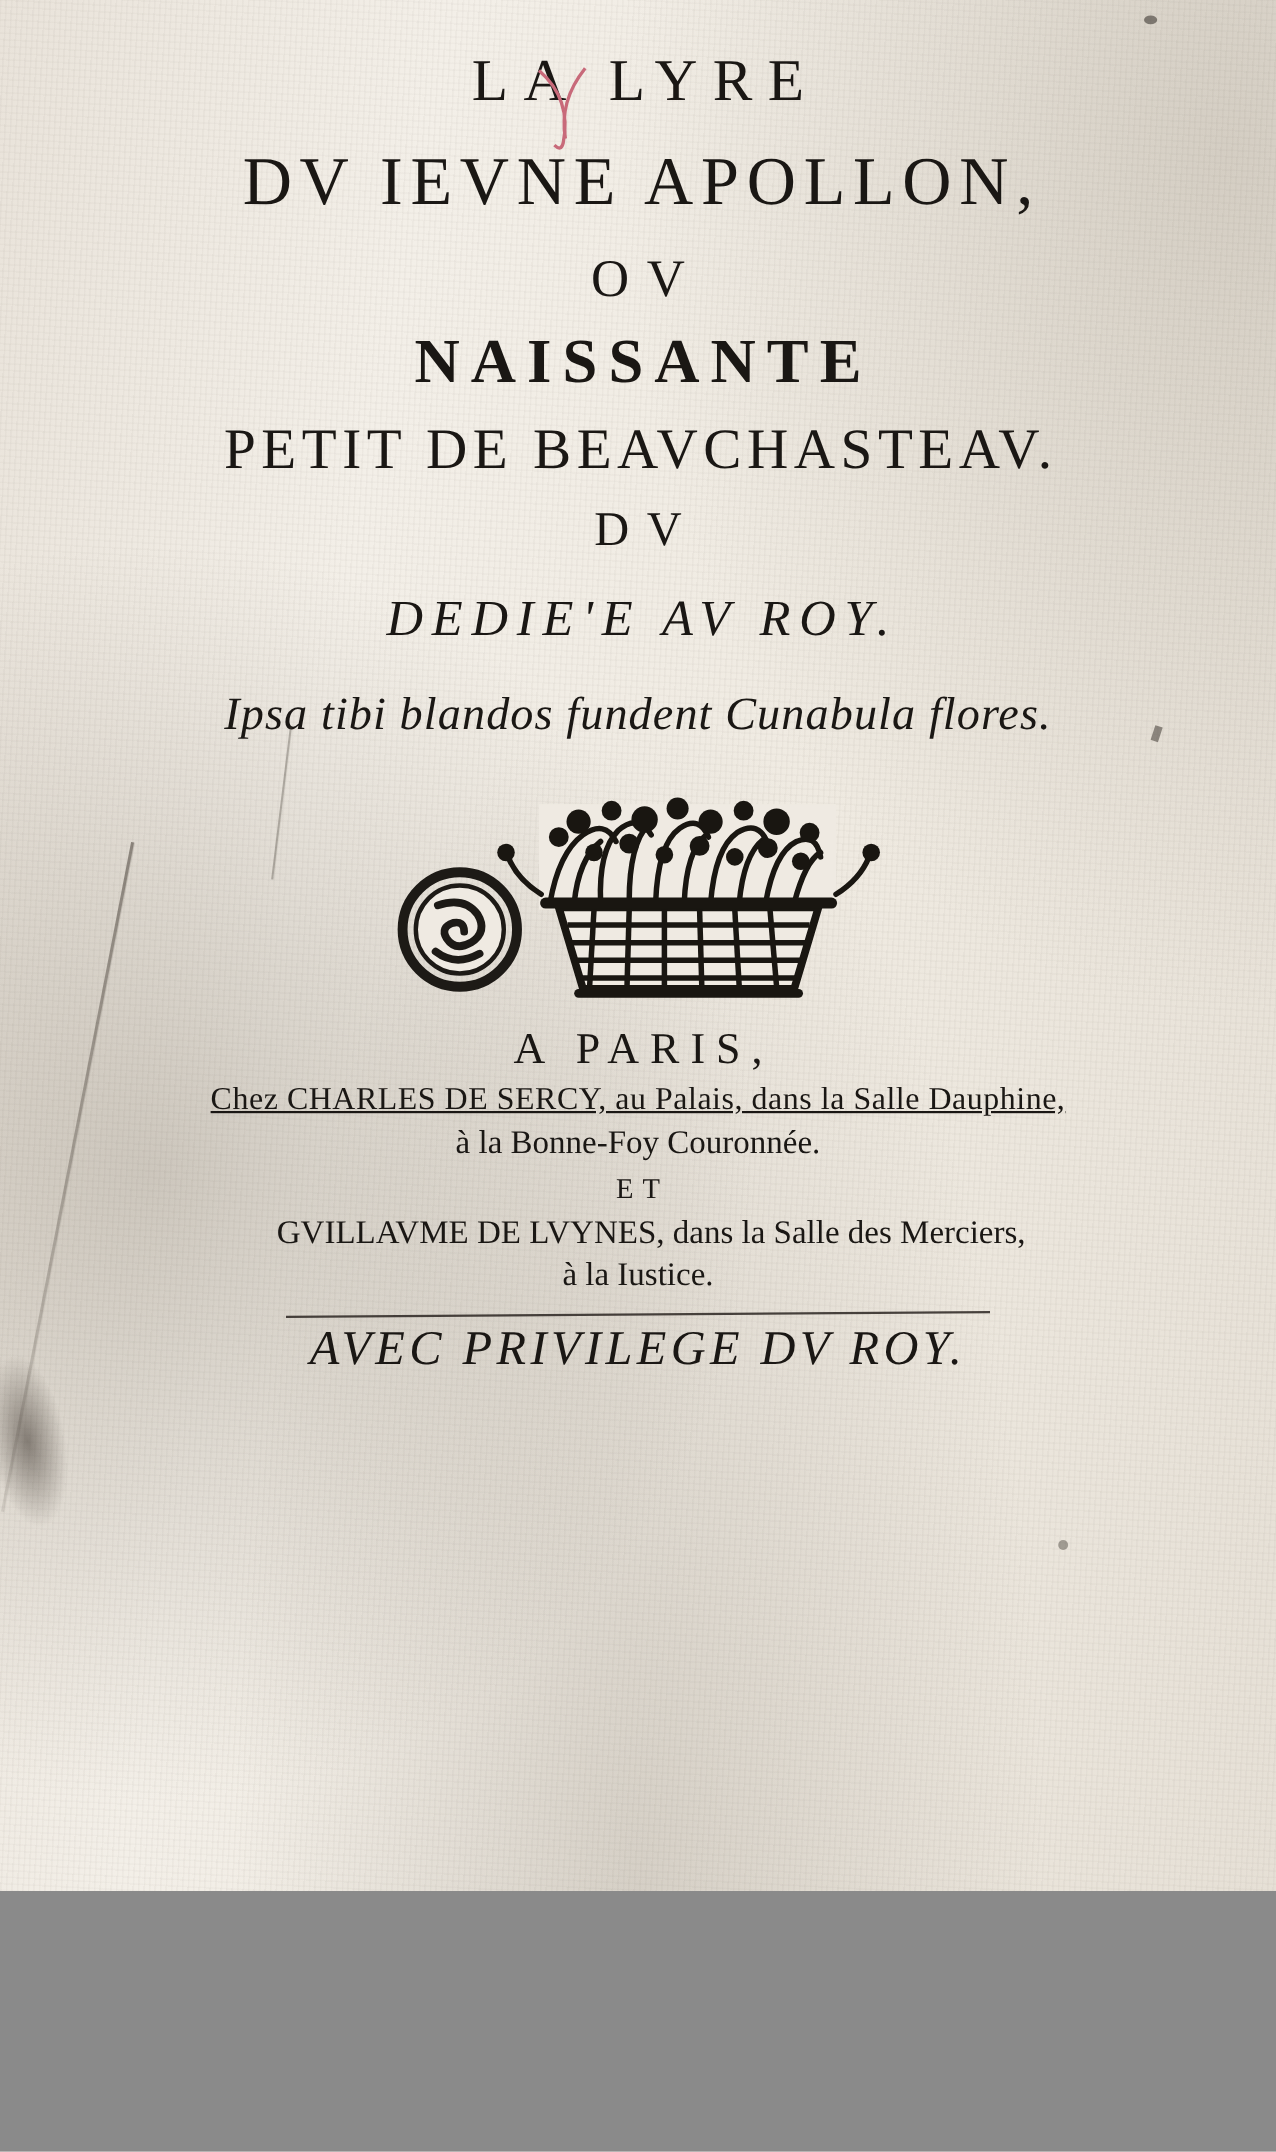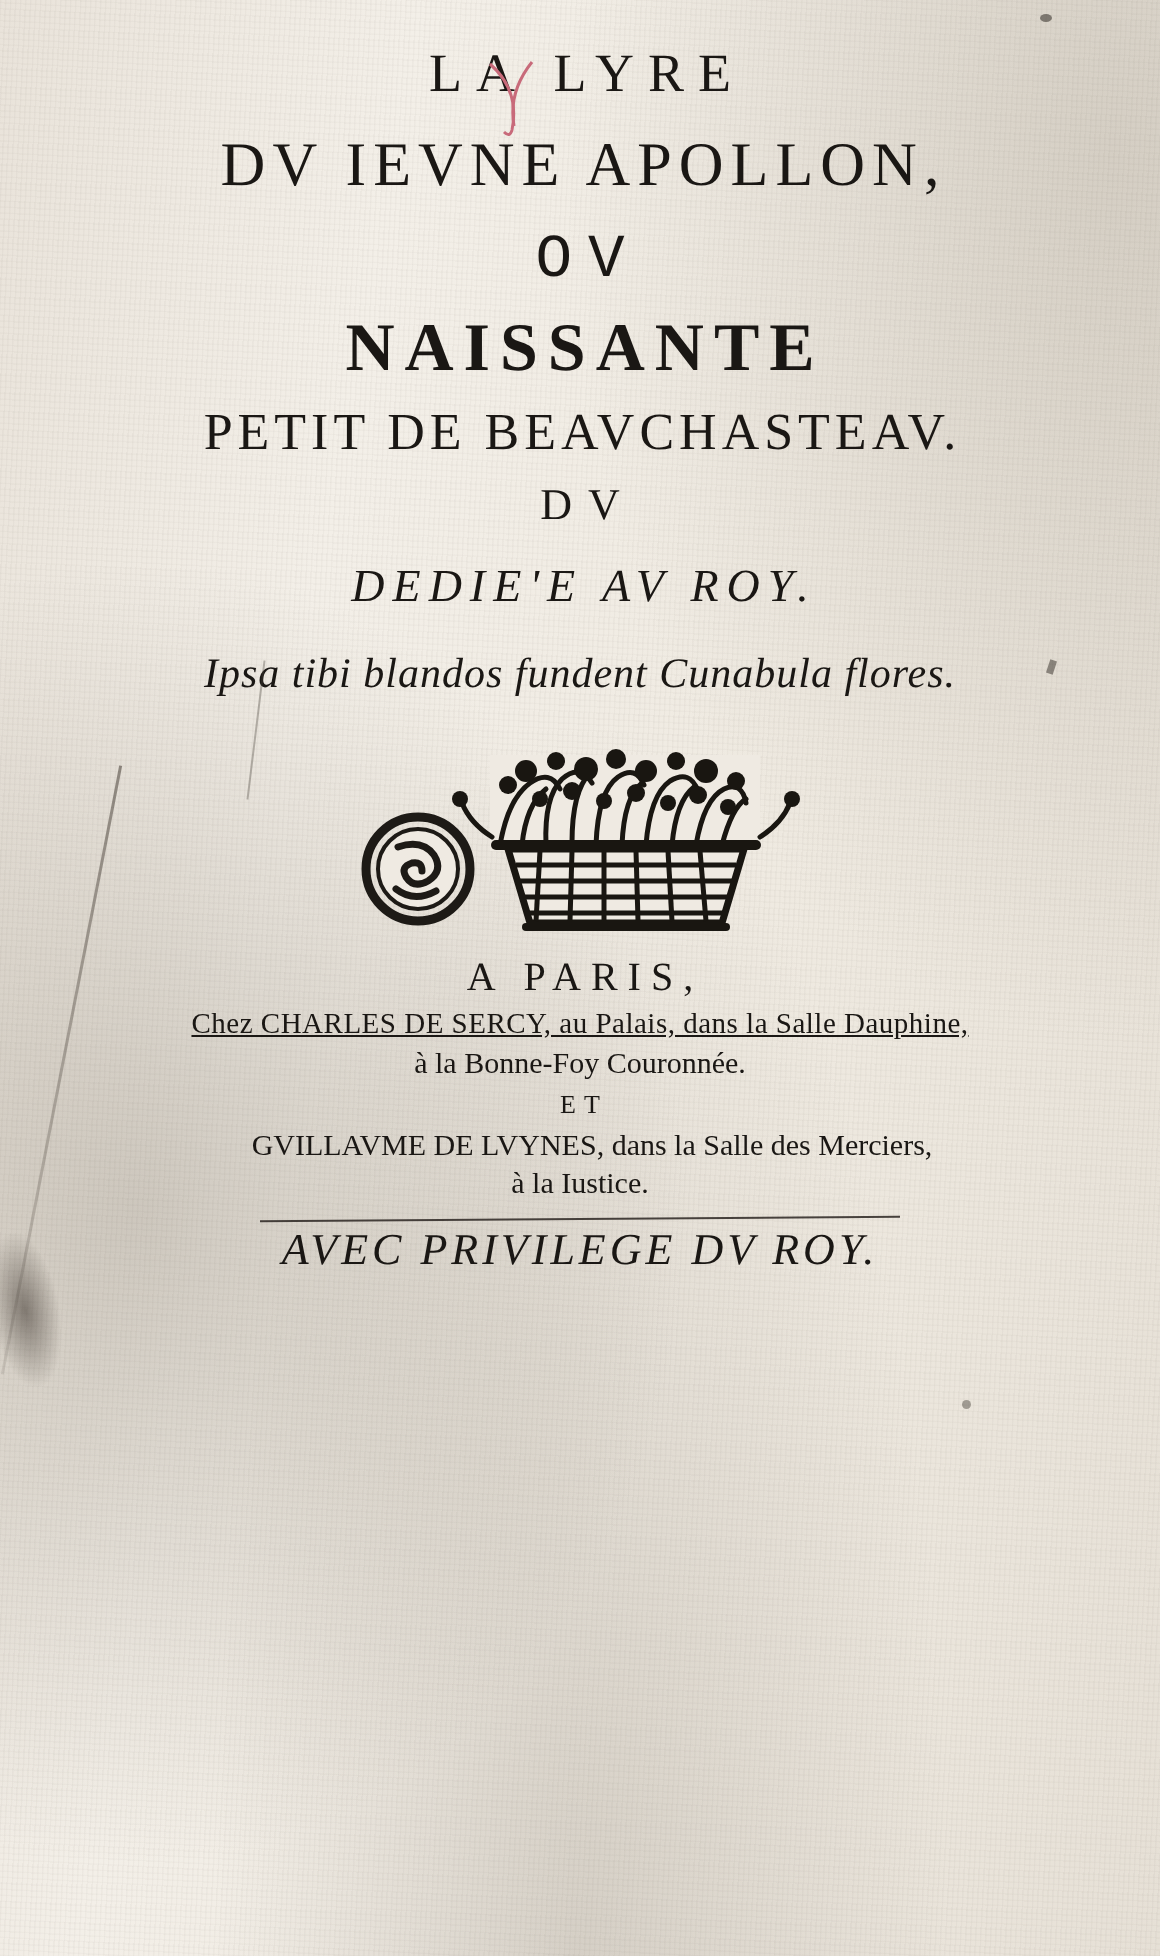--- a/index.html
+++ b/index.html
@@ -3,21 +3,21 @@
 <meta charset="utf-8">
 <style>
   html, body {
     margin: 0;
     padding: 0;
     background: #8a8a8a;
   }
   #page {
     position: relative;
     width: 1160px;
-    height: 1956px;
+    height: 1719px;
     margin: 0 auto;
     background: #efeae2;
     overflow: hidden;
     font-family: "Liberation Serif", serif;
     color: #1a1714;
   }
   
   #page::before {
     content: "";
     position: absolute;
@@ -60,35 +60,34 @@
     margin-top: 6px;
     font-weight: 400;
   }
   .l-apollon {
     font-size: 62px;
     letter-spacing: 7px;
     margin-top: 34px;
     margin-left: 7px;
   }
   .l-ou {
-    font-size: 61px;
+    font-size: 48px;
     letter-spacing: 16px;
     margin-top: 34px;
     margin-left: 16px;
-    font-family: Liberation Mono, monospace;
   }
   .l-muse {
     font-size: 108px;
     letter-spacing: 18px;
     margin-top: 30px;
     margin-left: 18px;
     font-weight: 700;
   }
   .l-naissante {
-    font-size: 68px;
+    font-size: 57px;
     letter-spacing: 10px;
     margin-top: 22px;
     margin-left: 10px;
     font-weight: 600;
   }
   .l-du {
     font-size: 44px;
     letter-spacing: 16px;
     margin-top: 24px;
     margin-left: 16px;

